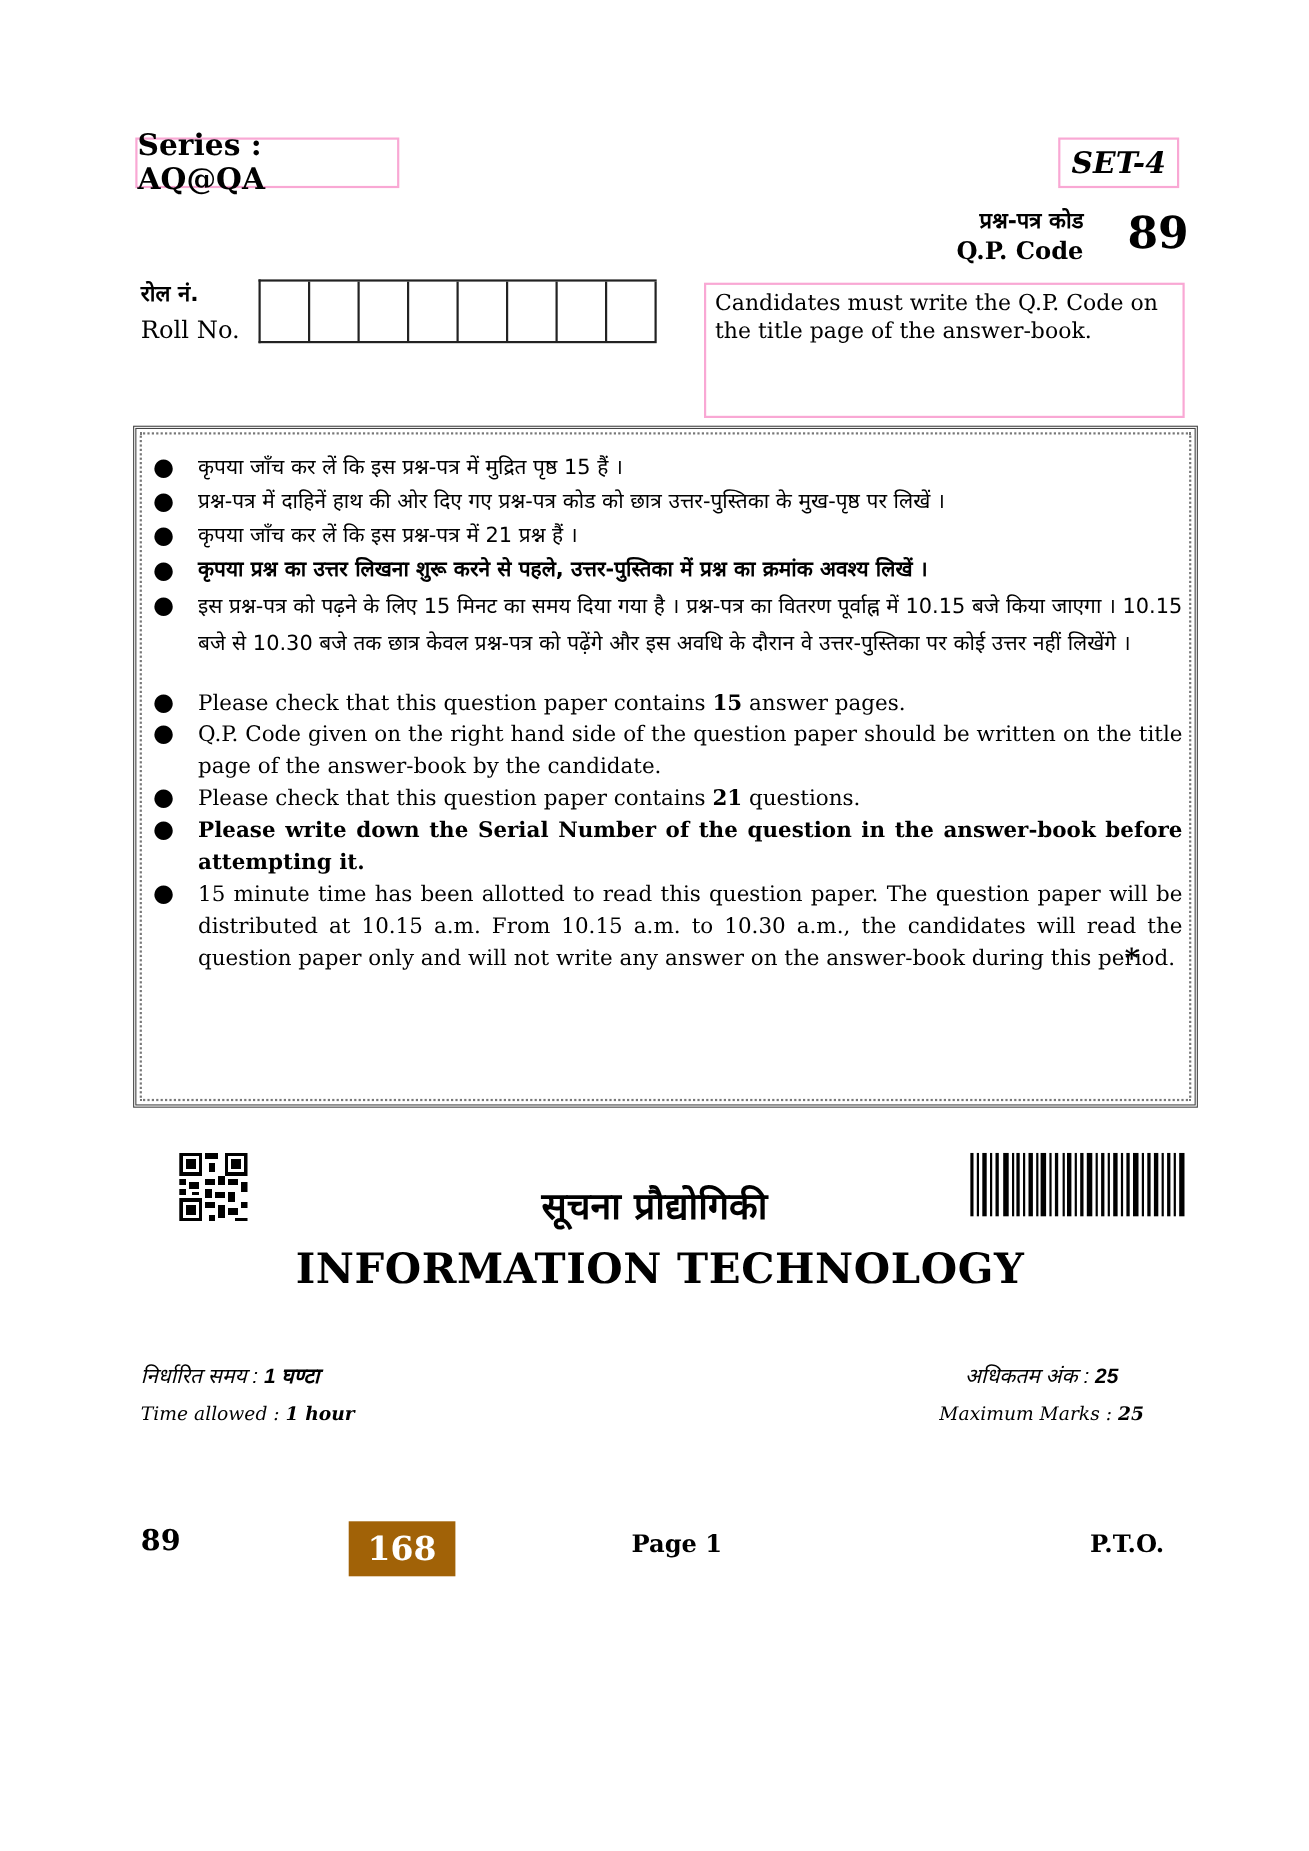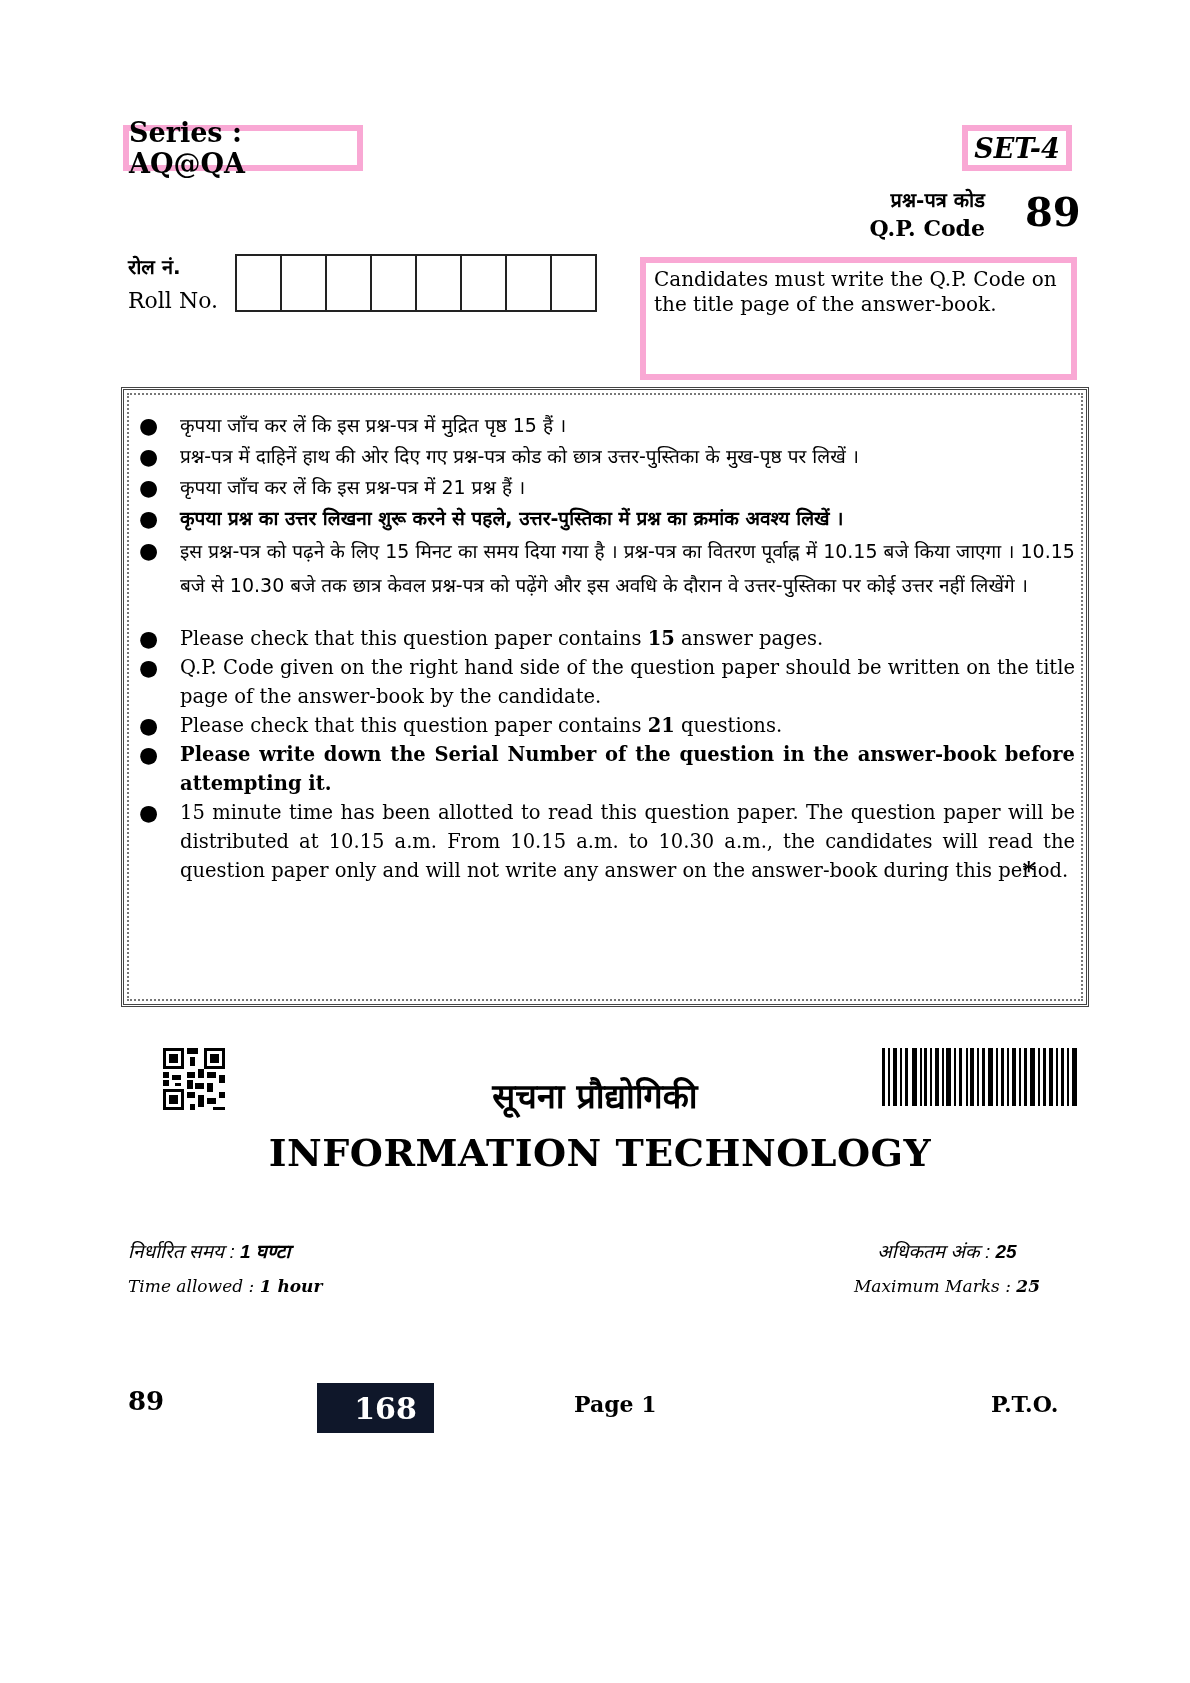--- a/index.html
+++ b/index.html
@@ -1,19 +1,19 @@
 <!DOCTYPE html>
 <html><head>
 <meta charset="utf-8">
 <style>
   html, body { margin: 0; padding: 0; background: #ffffff; }
   body { width: 1190px; height: 1683px; position: relative; overflow: hidden;
          font-family: "DejaVu Serif", "Liberation Serif", serif; color: #000; }
   .abs { position: absolute; }
-  .box { border: 6px solid #f9a8d4; box-sizing: border-box; }
+  .box { border: 2px solid #f9a8d4; box-sizing: border-box; }
   .series { left: 123px; top: 125px; width: 240px; height: 46px; font-size: 27px; font-weight: bold;
             display: flex; align-items: center; justify-content: center; font-family: "DejaVu Serif", serif; }
   .set { left: 962px; top: 125px; width: 110px; height: 46px; font-size: 27px; font-weight: bold;
          display: flex; align-items: center; justify-content: center; font-style: italic; }
   .qp-labels { left: 850px; top: 186px; text-align: right; width: 135px; line-height: 28px; }
   .qp-hi { font-size: 20px; font-family: "DejaVu Sans", sans-serif; font-weight: bold; }
   .qp-en { font-size: 22px; font-weight: bold; }
   .qp-code { left: 1025px; top: 188px; font-size: 40px; font-weight: bold; }
   .roll-labels { left: 128px; top: 250px; line-height: 34px; }
   .roll-hi { font-size: 20px; font-family: "DejaVu Sans", sans-serif; font-weight: bold; }
@@ -34,22 +34,22 @@
   .star { position: absolute; right: 40px; bottom: 0; font-weight: bold; font-size: 24px; }
   .qr { left: 163px; top: 1048px; width: 62px; height: 62px; }
   .barcode { left: 882px; top: 1048px; width: 195px; height: 58px; }
   .title-hi { left: 0; width: 1190px; top: 1072px; text-align: center; font-family: "DejaVu Sans", sans-serif; font-size: 34px; font-weight: bold; }
   .title-en { left: 0; width: 1200px; top: 1130px; text-align: center; font-size: 38px; font-weight: bold; letter-spacing: 0.5px; }
   .time-block { left: 128px; top: 1235px; font-style: italic; line-height: 34px; }
   .marks-block { right: 150px; top: 1235px; font-style: italic; line-height: 34px; text-align: center; }
   .t-hi { font-family: Liberation Sans, sans-serif; font-size: 19px; }
   .t-en { font-size: 17px; }
   .footer-code { left: 128px; top: 1386px; font-size: 26px; font-weight: bold; }
-  .footer-box { left: 317px; top: 1383px; width: 97px; height: 50px; background: #0f172a; color: #fff;
-                font-size: 30px; font-weight: bold; display: flex; align-items: center; justify-content: center; padding-left: 20px; }
+  .footer-box { left: 317px; top: 1383px; width: 97px; height: 50px; background: #a16207; color: #fff;
+                font-size: 30px; font-weight: bold; display: flex; align-items: center; justify-content: center; }
   .footer-page { left: 574px; top: 1391px; font-size: 22px; font-weight: bold; }
   .footer-pto { left: 991px; top: 1391px; font-size: 22px; font-weight: bold; }
 </style>
 </head>
 <body>
 
 <div class="abs box series">Series : AQ@QA</div>
 <div class="abs box set">SET-4</div>
 
 <div class="abs qp-labels">

